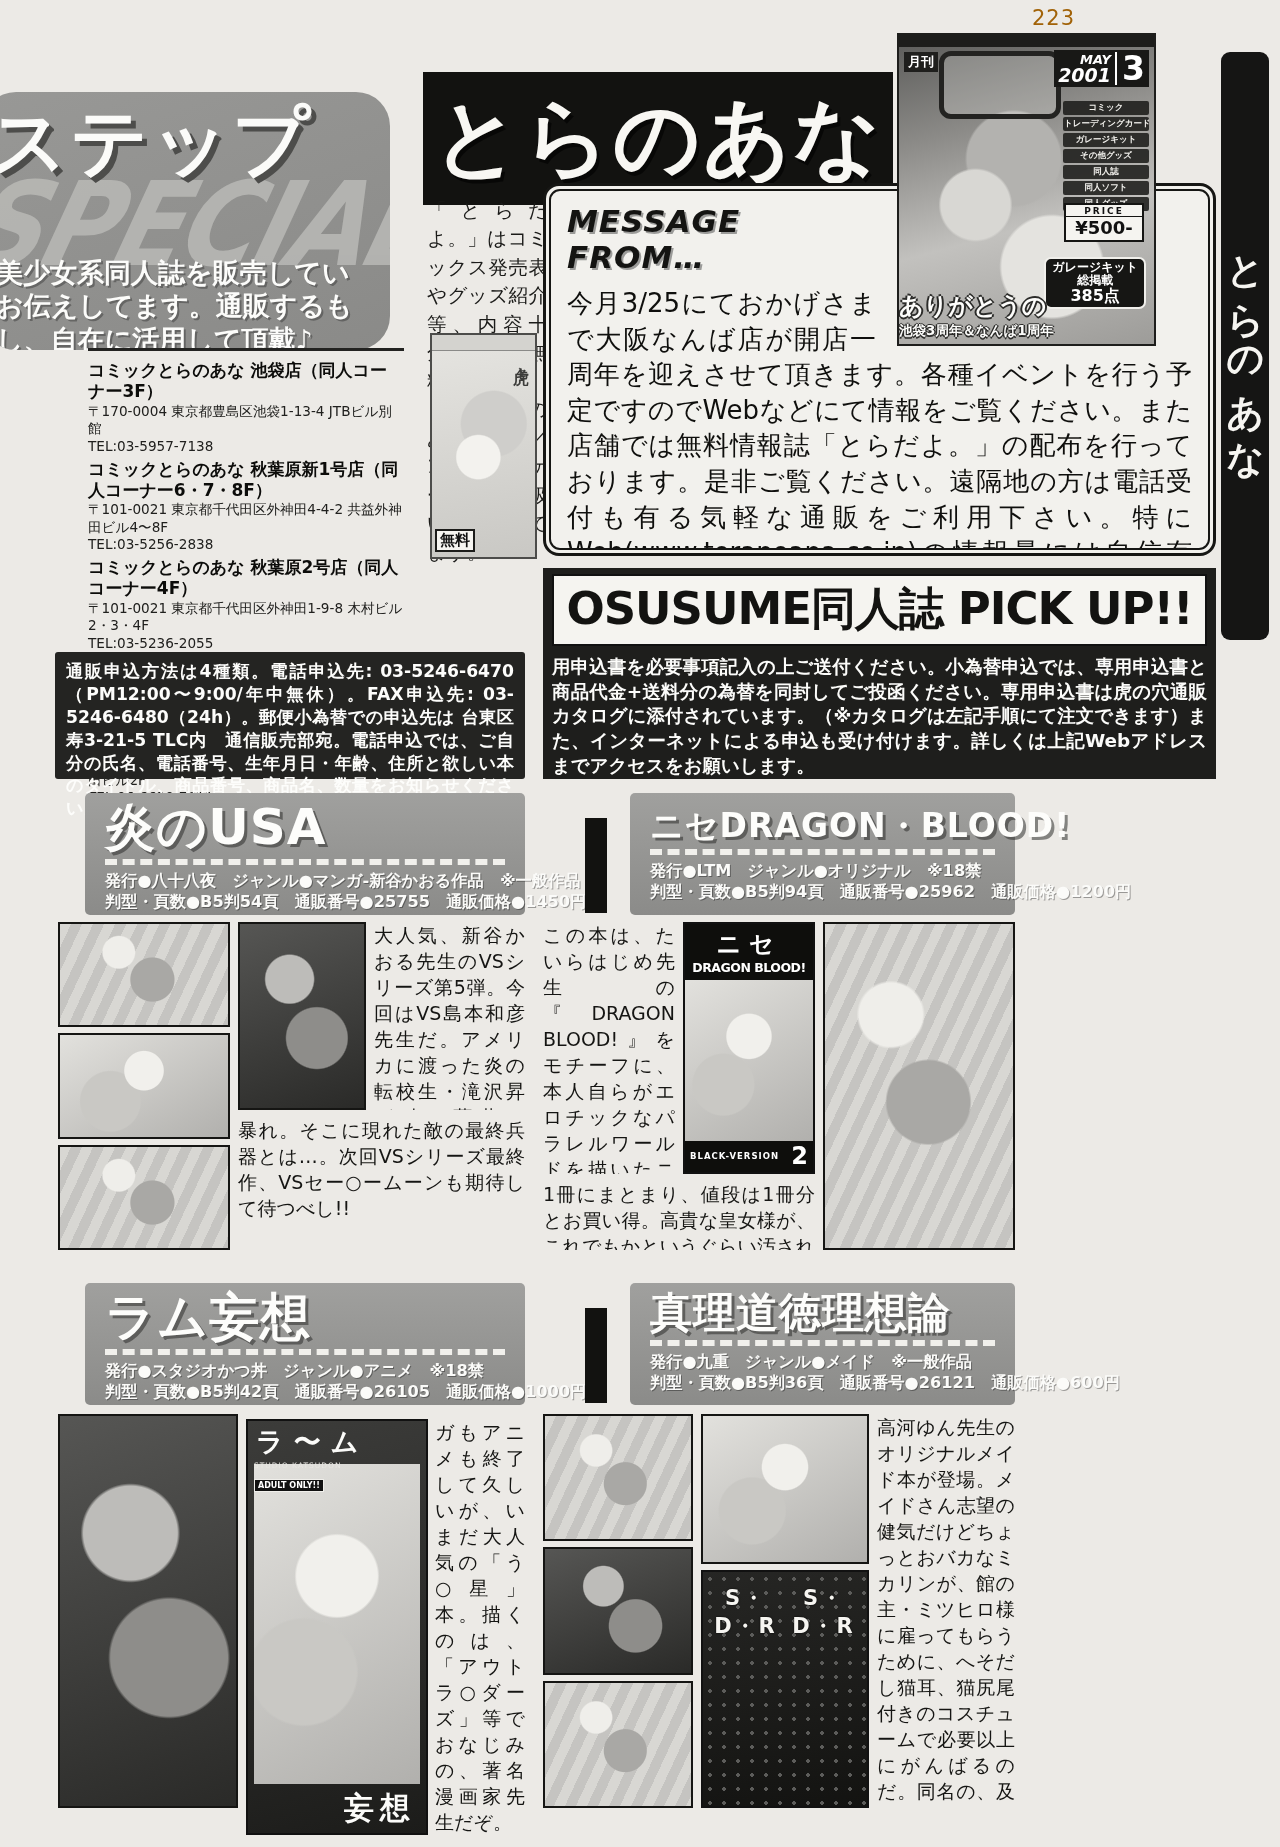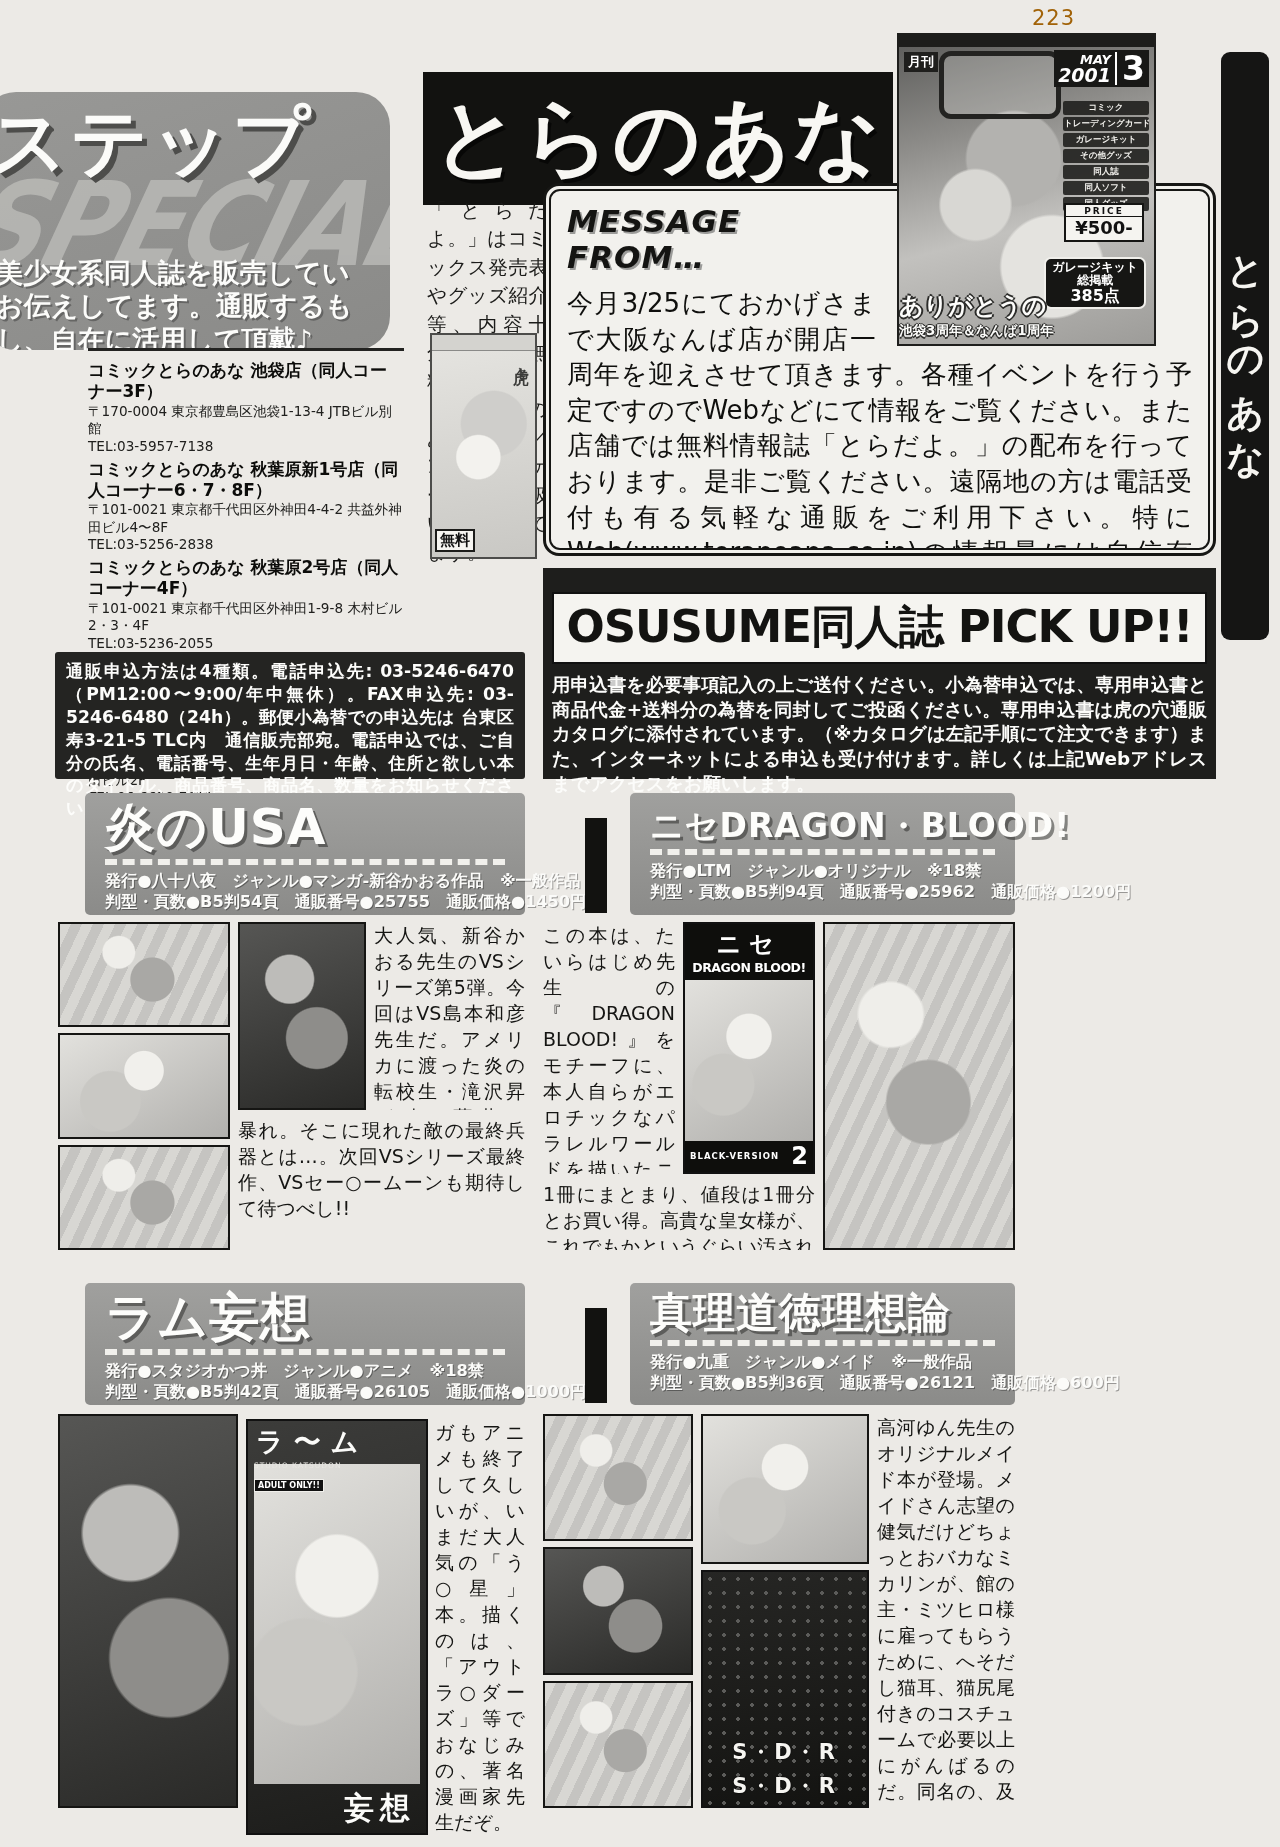--- a/index.html
+++ b/index.html
@@ -72,21 +72,21 @@
   #cover .price{position:absolute;right:10px;top:168px;width:76px;background:#f5f4f0;border:2px solid #151513;text-align:center;padding:1px 0 2px;}
   #cover .price .pl{font-size:9px;font-weight:bold;letter-spacing:2px;border-bottom:1px solid #151513;}
   #cover .price .pv{font-size:18px;font-weight:bold;}
   #cover .items{position:absolute;right:8px;top:222px;background:#161614;border:2px solid #f0efeb;border-radius:7px;color:#fff;text-align:center;padding:2px 6px;line-height:1.1;}
   #cover .items .i1,#cover .items .i2{font-size:12px;font-weight:bold;}
   #cover .items .i3{font-size:16px;font-weight:bold;}
   #cover .btm{position:absolute;left:0;right:0;bottom:4px;}
   #cover .btm .b1{font-size:24px;font-weight:bold;color:#fdfdfb;text-shadow:2px 0 0 #2c2c2a,-2px 0 0 #2c2c2a,0 2px 0 #2c2c2a,0 -2px 0 #2c2c2a;}
   #cover .btm .b2{font-size:13.5px;font-weight:bold;color:#fdfdfb;text-shadow:1.5px 0 0 #2c2c2a,-1.5px 0 0 #2c2c2a,0 1.5px 0 #2c2c2a,0 -1.5px 0 #2c2c2a;}
   
-  #osusume{left:543px;top:568px;width:673px;height:211px;background:#1e1e1c;box-sizing:border-box;padding:24px 9px;}
+  #osusume{left:543px;top:568px;width:673px;height:211px;background:#1e1e1c;box-sizing:border-box;padding:6px 9px;}
   #osusume .tbox{background:#f5f4f0;border:2px solid #111;text-align:center;padding:3px 0 5px;}
   #osusume .tbox span{font-size:45px;font-weight:bold;color:#131311;letter-spacing:-1px;}
   #osusume .para{color:#fcfcfa;font-size:18.4px;font-weight:bold;line-height:1.34;margin-top:9px;text-align:justify;}
   
   .sec-header{background:linear-gradient(180deg,#a0a09e,#8b8b89);border-radius:5px;box-sizing:border-box;padding:8px 20px 9px;}
   .sec-title{color:#fdfdfb;font-weight:bold;line-height:1.05;text-shadow:3px 3px 0 rgba(45,45,43,.55);letter-spacing:1px;white-space:nowrap;}
   .sec-dash{border-top:6px dashed #f1f0ec;margin:5px 0 5px;}
   .sec-credits div{color:#fbfbf9;font-size:16.2px;font-weight:bold;line-height:1.32;text-shadow:1px 1px 0 rgba(0,0,0,.35);white-space:nowrap;}
   .sep-bar{width:22px;height:95px;background:#121210;}
   .jtext{font-size:19px;color:#151513;line-height:1.37;text-align:justify;overflow:hidden;}
@@ -139,21 +139,21 @@
   #s3-cover .studio{position:absolute;top:40px;left:6px;color:#e8e7e3;font-size:7.5px;letter-spacing:1px;}
   #s3-cover .adult{position:absolute;top:58px;left:6px;background:#111;border:1px solid #f0efeb;color:#fff;font-size:8px;font-weight:bold;padding:1px 3px;}
   #s3-text2{flex:1;}
   #sec4-body{left:543px;top:1414px;width:472px;height:394px;display:flex;gap:8px;}
   #s4-strip{width:150px;}
   #s4-mid{width:168px;display:flex;flex-direction:column;gap:6px;}
   #s4-girl{height:150px;}
   #s4-sdr{flex:1;background:
       radial-gradient(circle,#5c5c5a 1.6px,transparent 2px) 0 0/14px 14px,
       linear-gradient(170deg,#262624,#131311);
-    border:2px solid #111;box-sizing:border-box;display:flex;flex-direction:column;justify-content:flex-end;padding:6px 4px;}
+    border:2px solid #111;box-sizing:border-box;display:flex;flex-direction:row;justify-content:flex-end;padding:6px 4px;}
   .sdr-row{color:#f6f5f1;font-size:21px;font-weight:bold;text-align:center;letter-spacing:3px;text-shadow:0 0 2px #000;margin-top:6px;}
   #s4-text{flex:1;}
   
   #sec1-head{left:85px;top:793px;width:440px;height:122px;}
   #sec1-head .sec-title{font-size:50px;}
   #sec2-head{left:630px;top:793px;width:385px;height:122px;}
   #sec2-head .sec-title{font-size:33px;padding-top:8px;}
   #sec3-head{left:85px;top:1283px;width:440px;height:122px;}
   #sec3-head .sec-title{font-size:50px;}
   #sec4-head{left:630px;top:1283px;width:385px;height:122px;}

